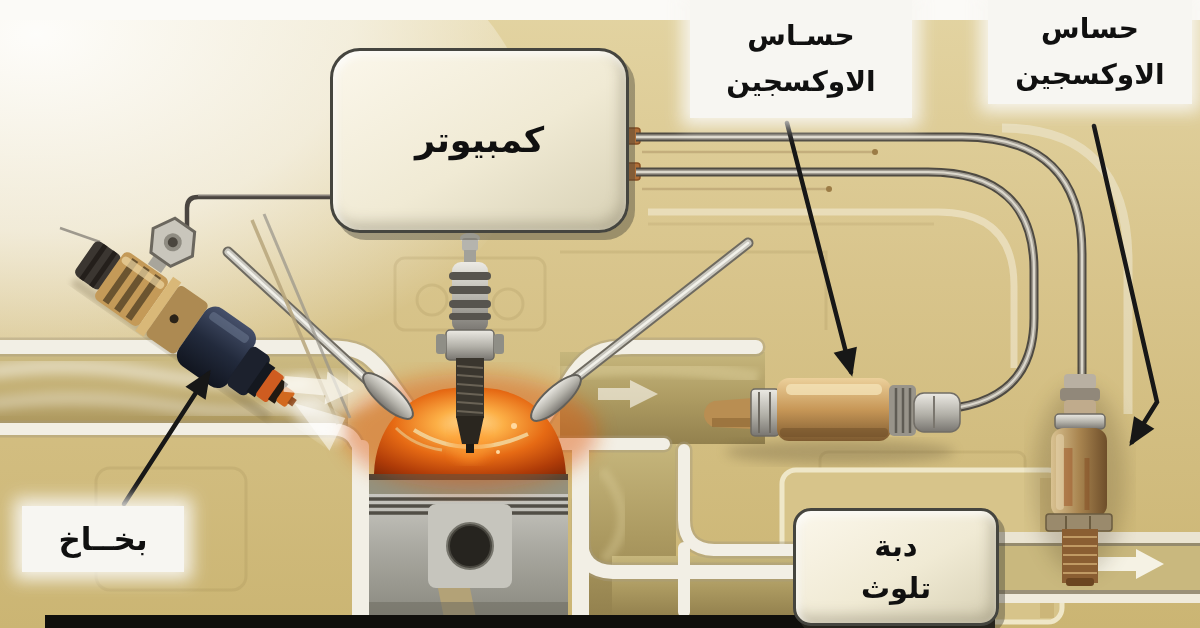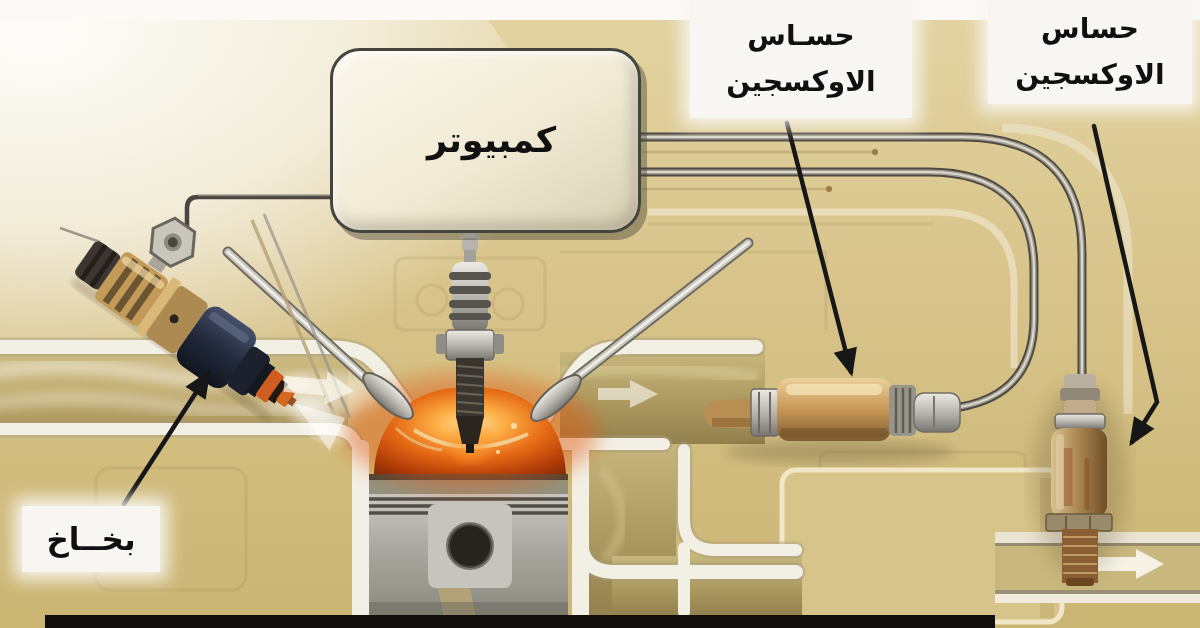--- a/index.html
+++ b/index.html
@@ -6,28 +6,28 @@
   #stage{position:relative;width:1200px;height:628px;overflow:hidden;
          font-family:"DejaVu Sans",sans-serif;}
   #artwork{position:absolute;left:0;top:0;z-index:1;}
   .overlay{position:absolute;z-index:2;display:flex;flex-direction:column;
            align-items:center;justify-content:center;text-align:center;
            font-weight:bold;color:#101010;}
   .panel{border:3px solid #45453f;border-radius:30px;
          background:linear-gradient(150deg,#fbf7eb 0%,#f0ead4 55%,#d7d0b4 100%);
          box-shadow:6px 7px 0 rgba(70,66,56,.42),
                     inset 3px 4px 8px rgba(255,255,255,.85),
-                    inset -5px -7px 14px rgba(125,118,96,.4);padding-left:12px;}
+                    inset -5px -7px 14px rgba(125,118,96,.4);}
   #ecu-box{left:330px;top:48px;width:293px;height:179px;font-size:35px;line-height:1.5;}
   #converter-box{left:793px;top:508px;width:200px;height:112px;border-radius:18px;
                  font-size:29px;line-height:1.45;}
   .patch{background:#f7f6f2;box-shadow:0 0 16px 8px rgba(247,246,242,.92);}
   #patch-oxy1{left:690px;top:0;width:222px;height:118px;font-size:28px;line-height:1.65;}
   #patch-oxy2{left:988px;top:0;width:204px;height:104px;font-size:28px;line-height:1.65;}
-  #patch-injector{left:22px;top:506px;width:138px;height:66px;font-size:31px;}
+  #patch-injector{left:22px;top:506px;width:162px;height:66px;font-size:31px;}
   .lbl-line{display:block;}
 </style>
 </head>
 <body>
 
 <div id="stage">
 
 <svg id="artwork" width="1200" height="628" viewBox="0 0 1200 628" xmlns="http://www.w3.org/2000/svg">
   <defs>
     <linearGradient id="bg" x1="0" y1="0" x2="0" y2="1">
@@ -373,14 +373,18 @@
 
 <div id="patch-oxy2" class="overlay patch" dir="rtl">
   <span class="lbl-line">حساس</span>
   <span class="lbl-line">الاوكسجين</span>
 </div>
 
 <div id="patch-injector" class="overlay patch" dir="rtl">
   <span class="lbl-line">بخــاخ</span>
 </div>
 
+<div id="converter-box" class="overlay panel" dir="rtl">
+  <span class="lbl-line">دبة</span>
+  <span class="lbl-line">تلوث</span>
+</div>
 
 </div>
 
 </body></html>

